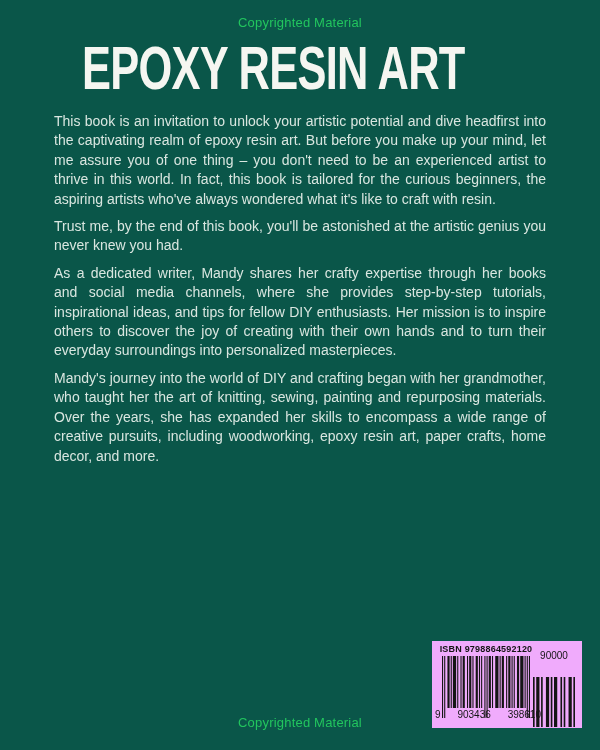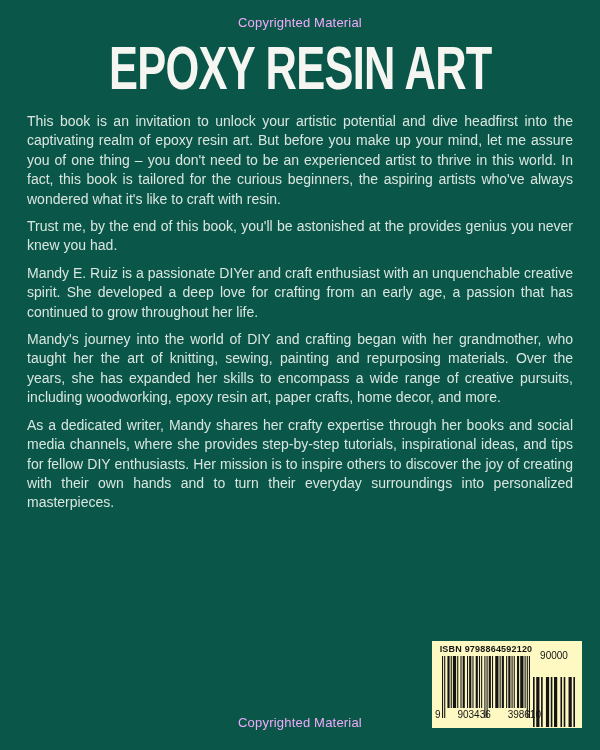--- a/index.html
+++ b/index.html
@@ -6,51 +6,50 @@
   body {
     width: 600px;
     height: 750px;
     background: #0a5649;
     font-family: "Liberation Sans", sans-serif;
     position: relative;
     overflow: hidden;
   }
   .copyright {
     text-align: center;
-    color: #f0abfc;
+    color: #22c55e;
     font-size: 13px;
     letter-spacing: 0.2px;
   }
   .copyright-top { padding-top: 15px; }
   .copyright-bottom {
     position: absolute;
     bottom: 20px;
     left: 0;
     width: 100%;
   }
   h1.book-title {
     margin: 7px 0 0;
-    text-align: center;
     color: #f5f6f1;
     font-size: 62px;
     line-height: 1.0;
     font-weight: 700;
     white-space: nowrap;
   }
   h1.book-title .condensed,
   h2.section-heading .condensed {
     display: inline-block;
     transform: scaleX(0.70);
     transform-origin: center;
     letter-spacing: -1px;
     white-space: nowrap;
   }
   .content {
     margin-top: 13px;
-    padding: 0 27px;
+    padding: 0 54px;
     color: #d9e6e0;
     font-size: 14px;
     line-height: 19.4px;
     text-align: justify;
   }
   .content p { margin: 0 0 8px; }
   h2.section-heading {
     margin: 21px 0 13px;
     text-align: center;
     color: #eef6f1;
@@ -59,21 +58,21 @@
     font-weight: 700;
     white-space: nowrap;
   }
   
   .barcode-box {
     position: absolute;
     left: 432px;
     top: 641px;
     width: 150px;
     height: 87px;
-    background: #fef9c3;
+    background: #f0abfc;
   }
   .isbn-label {
     position: absolute;
     top: 3px;
     left: 4px;
     width: 100px;
     text-align: center;
     font-size: 9px;
     font-weight: bold;
     color: #151515;
@@ -114,26 +113,25 @@
 <body>
 
 <div class="copyright copyright-top">Copyrighted Material</div>
 
 <h1 class="book-title">
   <span class="condensed">EPOXY RESIN ART</span>
 </h1>
 
 <div class="content">
   <p>This book is an invitation to unlock your artistic potential and dive headfirst into the captivating realm of epoxy resin art. But before you make up your mind, let me assure you of one thing – you don't need to be an experienced artist to thrive in this world. In fact, this book is tailored for the curious beginners, the aspiring artists who've always wondered what it's like to craft with resin.</p>
-  <p>Trust me, by the end of this book, you'll be astonished at the provides genius you never knew you had.</p>
+  <p>Trust me, by the end of this book, you'll be astonished at the artistic genius you never knew you had.</p>
 
 
-  <p>Mandy E. Ruiz is a passionate DIYer and craft enthusiast with an unquenchable creative spirit. She developed a deep love for crafting from an early age, a passion that has continued to grow throughout her life.</p>
+  <p>As a dedicated writer, Mandy shares her crafty expertise through her books and social media channels, where she provides step-by-step tutorials, inspirational ideas, and tips for fellow DIY enthusiasts. Her mission is to inspire others to discover the joy of creating with their own hands and to turn their everyday surroundings into personalized masterpieces.</p>
   <p>Mandy's journey into the world of DIY and crafting began with her grandmother, who taught her the art of knitting, sewing, painting and repurposing materials. Over the years, she has expanded her skills to encompass a wide range of creative pursuits, including woodworking, epoxy resin art, paper crafts, home decor, and more.</p>
-  <p>As a dedicated writer, Mandy shares her crafty expertise through her books and social media channels, where she provides step-by-step tutorials, inspirational ideas, and tips for fellow DIY enthusiasts. Her mission is to inspire others to discover the joy of creating with their own hands and to turn their everyday surroundings into personalized masterpieces.</p>
 </div>
 
 <div class="barcode-box">
   <div class="isbn-label">ISBN 9798864592120</div>
 
   <svg id="main-bars" class="bars-main" width="88" height="62">
       <rect x="0.00" y="0" width="1.09" height="62" fill="#151515"></rect>
       <rect x="2.17" y="0" width="1.09" height="62" fill="#151515"></rect>
       <rect x="5.43" y="0" width="2.17" height="52" fill="#151515"></rect>
       <rect x="8.69" y="0" width="1.09" height="52" fill="#151515"></rect>

